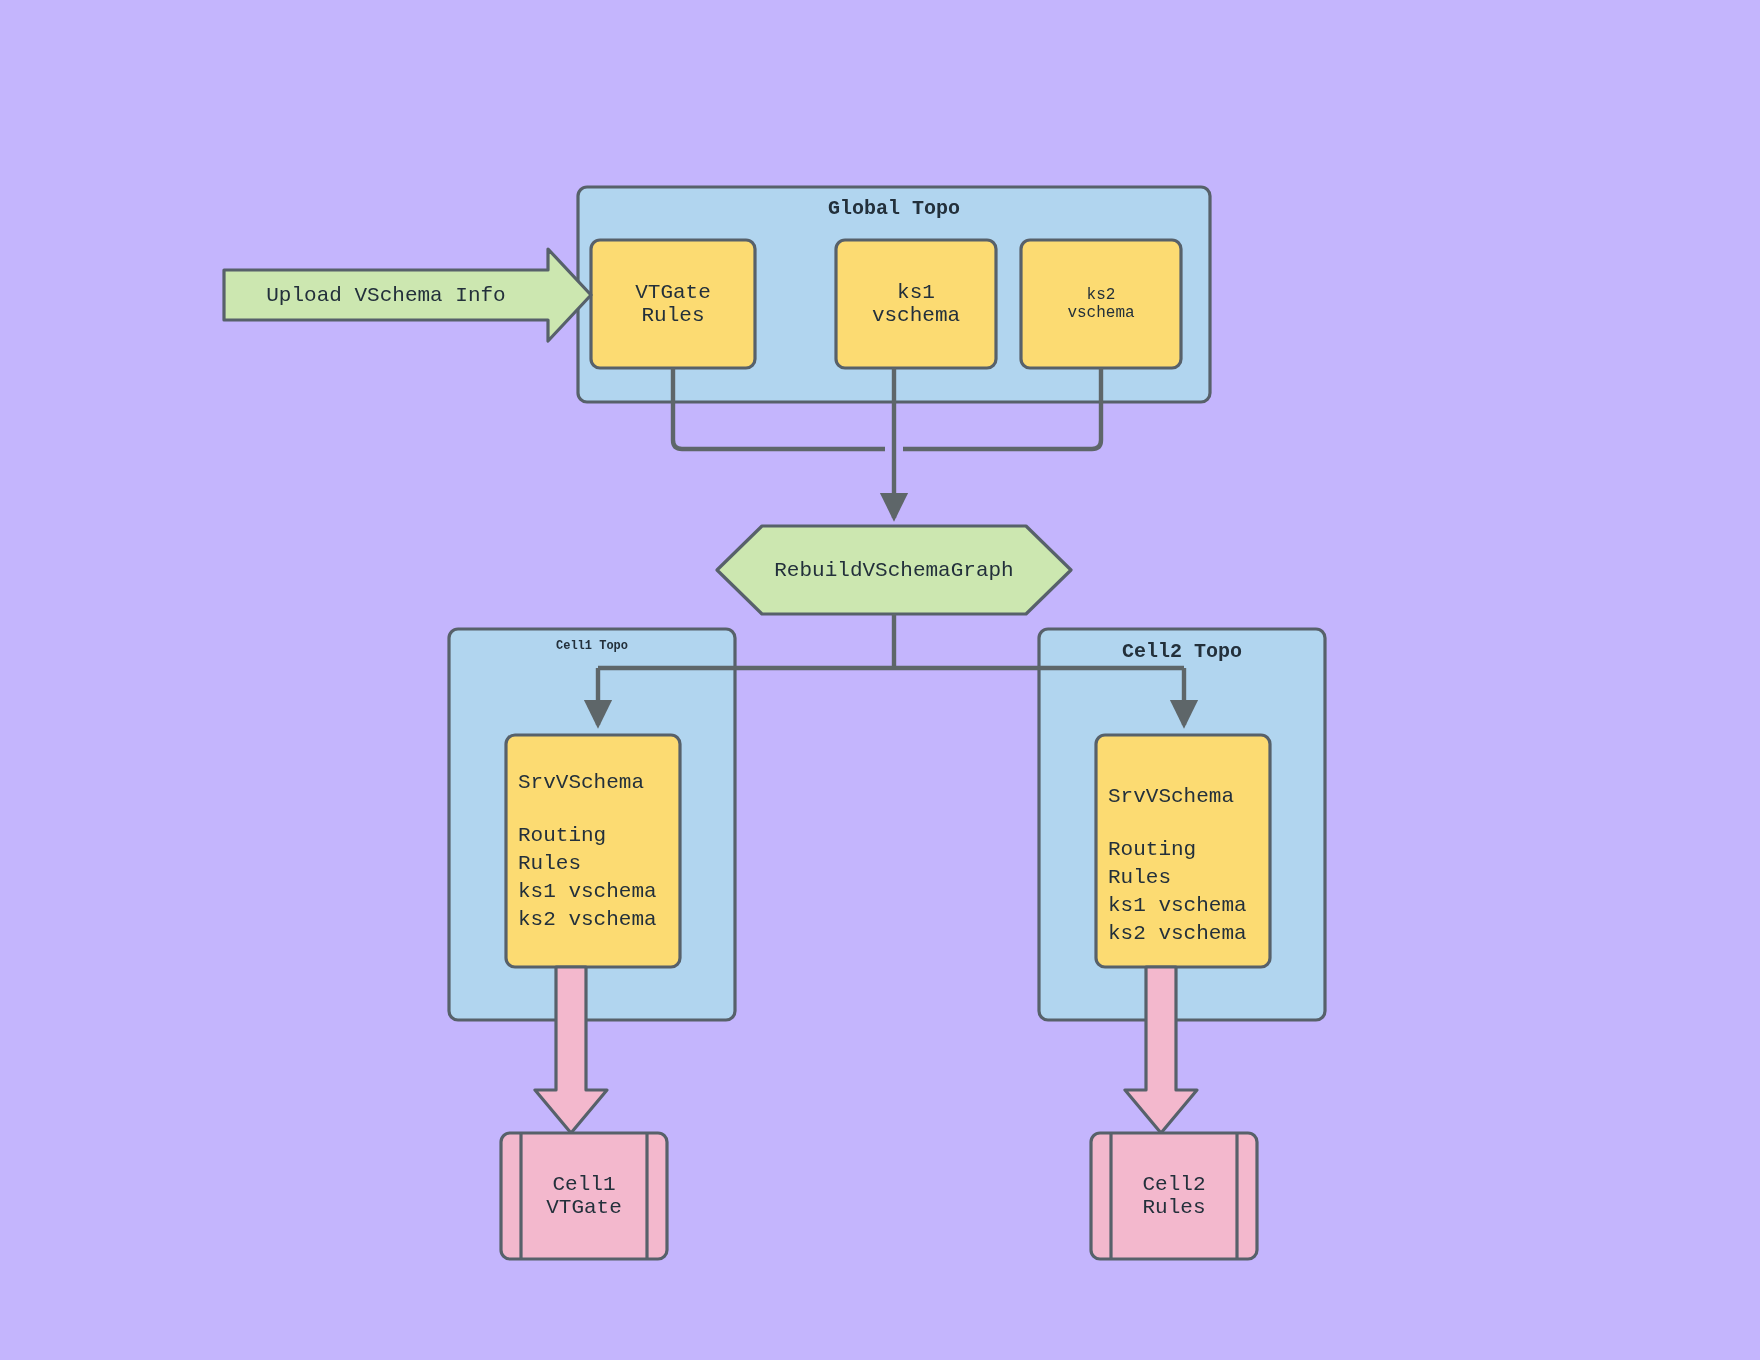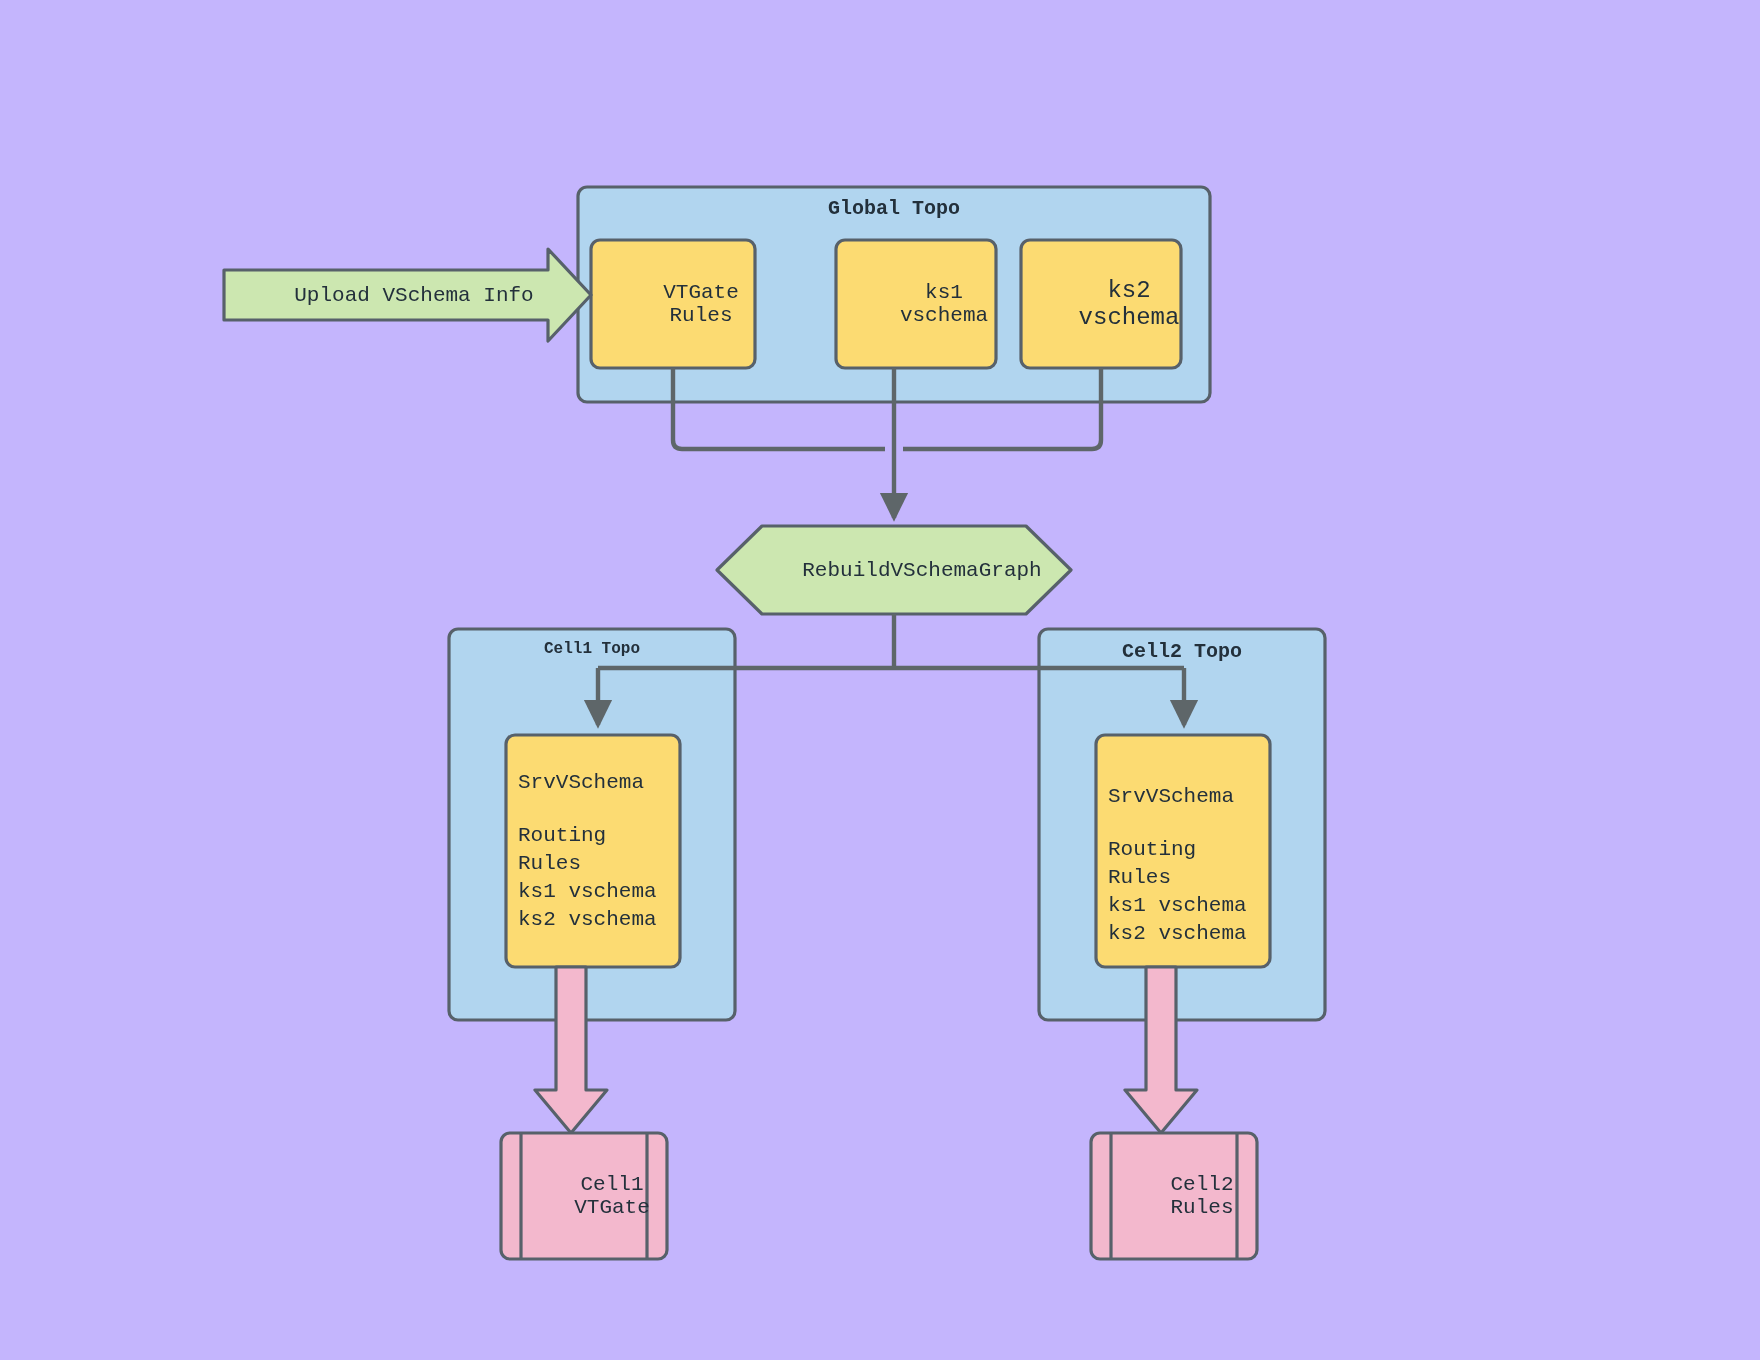--- a/index.html
+++ b/index.html
@@ -38,21 +38,20 @@
     font-weight: bold;
   }
   .node-text {
     position: absolute;
     display: flex;
     align-items: center;
     justify-content: center;
     text-align: center;
     color: #23303b;
     white-space: pre-line;
-    padding-left: 28px;
   }
 </style>
 </head>
 <body>
 
 <div id="canvas">
 
   <svg id="svg-layer" viewBox="0 0 1760 1360" xmlns="http://www.w3.org/2000/svg">
 
     <defs>
@@ -135,28 +134,28 @@
     </g>
 
   </svg>
 
   <div class="lbl lbl-bold" style="left:578px; top:196px; width:632px; font-size:20px;">Global Topo</div>
 
   <div class="node-text" style="left:591px; top:240px; width:164px; height:128px; font-size:21px;">VTGate
 Rules</div>
   <div class="node-text" style="left:836px; top:240px; width:160px; height:128px; font-size:21px;">ks1
 vschema</div>
-  <div class="node-text" style="left:1021px; top:240px; width:160px; height:128px; font-size:24px;">ks2
+  <div class="node-text" style="left:1021px; top:240px; width:160px; height:128px; font-size:16px;">ks2
 vschema</div>
 
   <div class="node-text" style="left:224px; top:270px; width:324px; height:50px; font-size:21px;">Upload VSchema Info</div>
 
   <div class="node-text" style="left:717px; top:526px; width:354px; height:88px; font-size:21px;">RebuildVSchemaGraph</div>
 
-  <div class="lbl lbl-bold" style="left:449px; top:639px; width:286px; font-size:16px;">Cell1 Topo</div>
+  <div class="lbl lbl-bold" style="left:449px; top:639px; width:286px; font-size:12px;">Cell1 Topo</div>
 
   <div class="lbl lbl-bold" style="left:1039px; top:639px; width:286px; font-size:20px;">Cell2 Topo</div>
 
   <div style="position:absolute; left:506px; top:735px; width:174px; height:232px;
               display:flex; flex-direction:column; justify-content:center;
               padding-left:12px; box-sizing:border-box; color:#23303b;">
     <div style="font-size:21px; line-height:1.3;">SrvVSchema</div>
     <div style="height:26px;"></div>
     <div style="font-size:21px; line-height:1.33;">Routing Rules</div>
     <div style="font-size:21px; line-height:1.33;">ks1 vschema</div>

